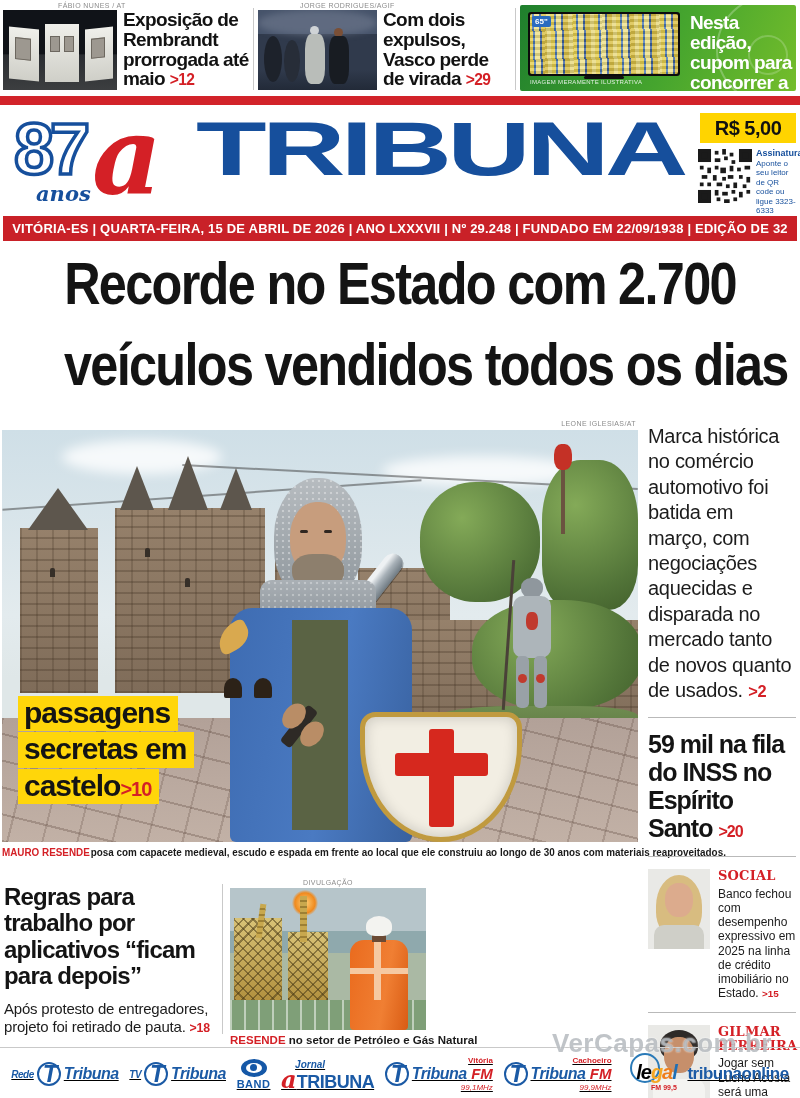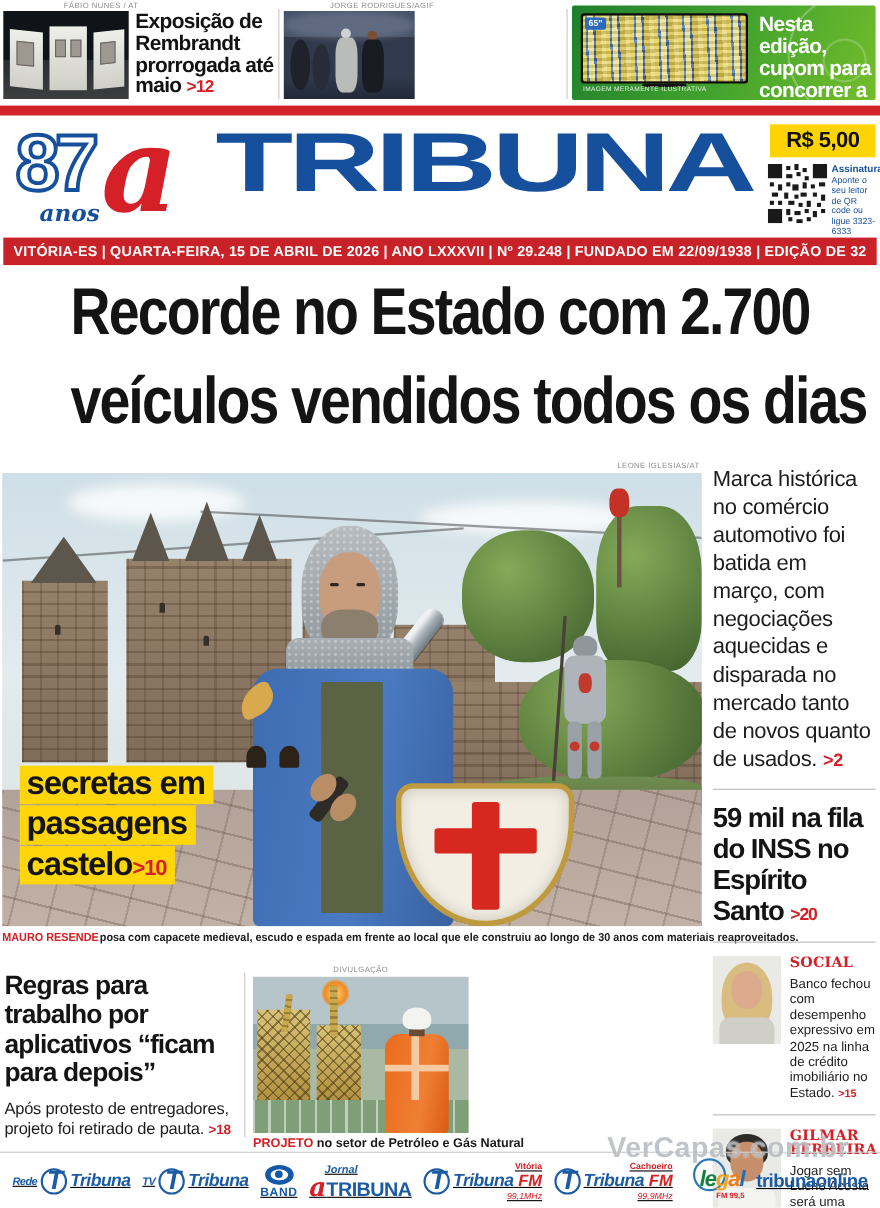--- a/index.html
+++ b/index.html
@@ -256,20 +256,24 @@
 
     <div class="credit" style="position:absolute;left:300px;top:2px;">JORGE RODRIGUES/AGIF</div>
     <div class="t-photo art-soccer" style="left:258px;top:10px;width:119px;height:80px;">
       <div class="blob" style="left:0;top:0;width:119px;height:26px;background:rgba(120,130,150,.5);filter:blur(3px);"></div>
       <div class="blob" style="left:6px;top:26px;width:18px;height:46px;background:#1d222b;"></div>
       <div class="blob" style="left:26px;top:30px;width:16px;height:42px;background:#272d38;"></div>
       <div class="blob" style="left:52px;top:16px;width:9px;height:9px;background:#cfd3d6;filter:none;"></div>
       <div class="blob" style="left:47px;top:24px;width:20px;height:50px;background:#b9bdb9;border-radius:30%;"></div>
       <div class="blob" style="left:76px;top:18px;width:9px;height:9px;background:#7a4f36;filter:none;"></div>
       <div class="blob" style="left:71px;top:26px;width:20px;height:48px;background:#181c22;border-radius:30%;"></div>
+    </div>
+    <div class="t-head" style="left:383px;top:10px;width:128px;">
+      <span>Com dois expulsos, Vasco perde de virada</span>
+      <span class="pageref">&gt;29</span>
     </div>
 
     <div class="vdiv" style="left:515px;top:8px;height:82px;"></div>
 
     <div class="promo">
       <div class="promo-ball"></div>
       <div class="promo-ball2"></div>
       <div class="tv">
         <div class="tv-badge">65"</div>
         <div class="tv-screen"></div>
@@ -415,22 +419,22 @@
       <div class="hand" style="left:66px;top:234px;width:28px;height:20px;"></div>
       <div class="hand" style="left:84px;top:252px;width:28px;height:20px;"></div>
     </div>
 
     <div class="shield">
       <div class="cross-v"></div>
       <div class="cross-h"></div>
     </div>
 
     <div class="overlay-head">
+      <div class="ol-line">passagens</div>
       <div class="ol-line">secretas em</div>
-      <div class="ol-line">passagens</div>
       <div class="ol-line">
         <span>castelo</span>
         <span class="pageref" style="font-size:20px;">&gt;10</span>
       </div>
     </div>
   </div>
 
   <div class="caption">
     <span class="cap-name">MAURO RESENDE</span><span>posa com capacete medieval, escudo e espada em frente ao local que ele construiu ao longo de 30 anos com materiais reaproveitados.</span>
   </div>
@@ -498,21 +502,21 @@
     <div class="deck"></div>
     <div class="worker">
       <div class="w-body"></div>
       <div class="w-stripe" style="left:2px;top:52px;width:58px;height:6px;"></div>
       <div class="w-stripe" style="left:26px;top:24px;width:7px;height:60px;"></div>
       <div class="w-neck"></div>
       <div class="w-helm"></div>
     </div>
   </div>
   <div class="oil-caption">
-    <span class="cap-name">PROJETO</span><span> no setor de Petróleo e Gás Natural</span>
+    <span class="cap-name">RESENDE</span><span> no setor de Petróleo e Gás Natural</span>
   </div>
 
   <div class="footer-line"></div>
   <div class="watermark">VerCapas.com.br</div>
 
   <div class="logos">
     <div class="logo-item">
       <span class="blue-logo-text small-prefix">Rede</span>
       <span class="tmark"></span>
       <span class="blue-logo-text">Tribuna</span>
@@ -550,21 +554,21 @@
       <span>
         <span class="fm-city">Cachoeiro</span>
         <span class="blue-logo-text">Tribuna</span>
         <span class="fm-red">FM</span>
         <span class="fm-freq">99,9MHz</span>
       </span>
     </div>
     <div class="legal-wrap">
       <span class="legal-circle"></span>
       <span class="legal-text">
-        <span style="color:#15803d;">le</span><span style="color:#f5a623;">g</span><span style="color:#f07d1a;">a</span><span style="color:#1f6fb5;">l</span>
+        <span style="color:#000000;">le</span><span style="color:#f5a623;">g</span><span style="color:#f07d1a;">a</span><span style="color:#1f6fb5;">l</span>
       </span>
       <span class="legal-sub">FM 99,5</span>
     </div>
     <div class="logo-item">
       <span class="online-text">tribunaonline</span>
     </div>
   </div>
 
 </div>
 

